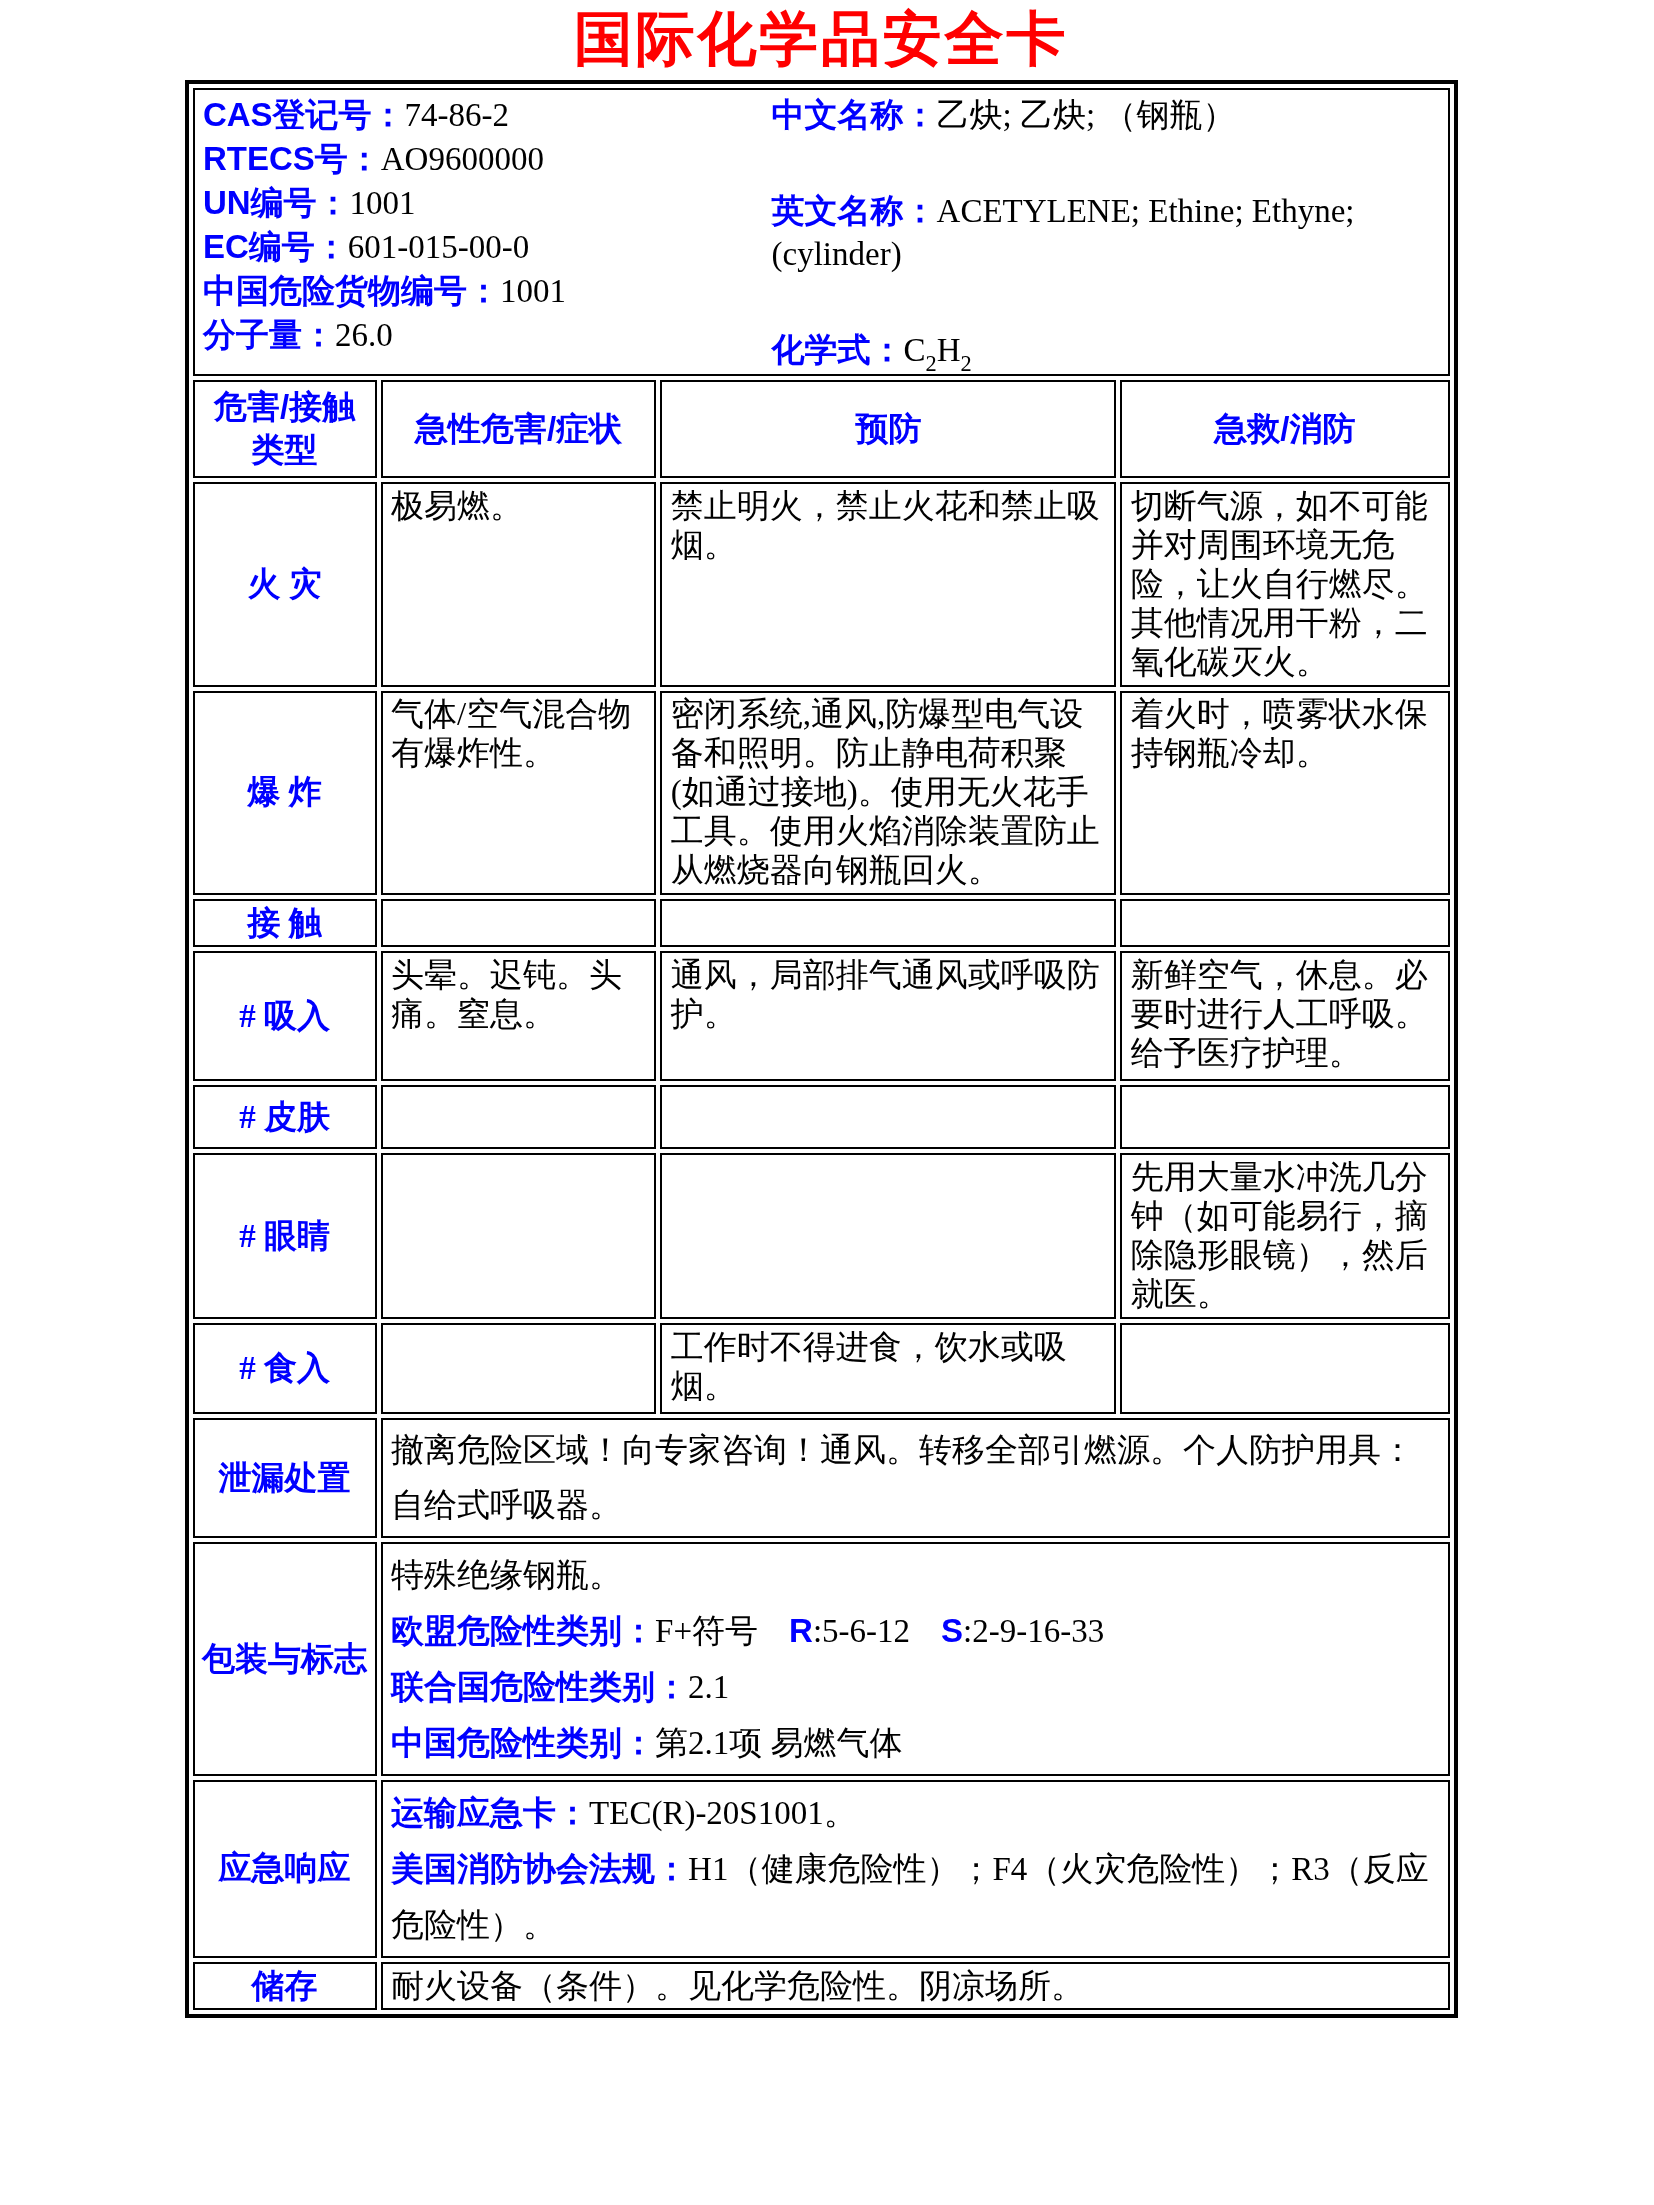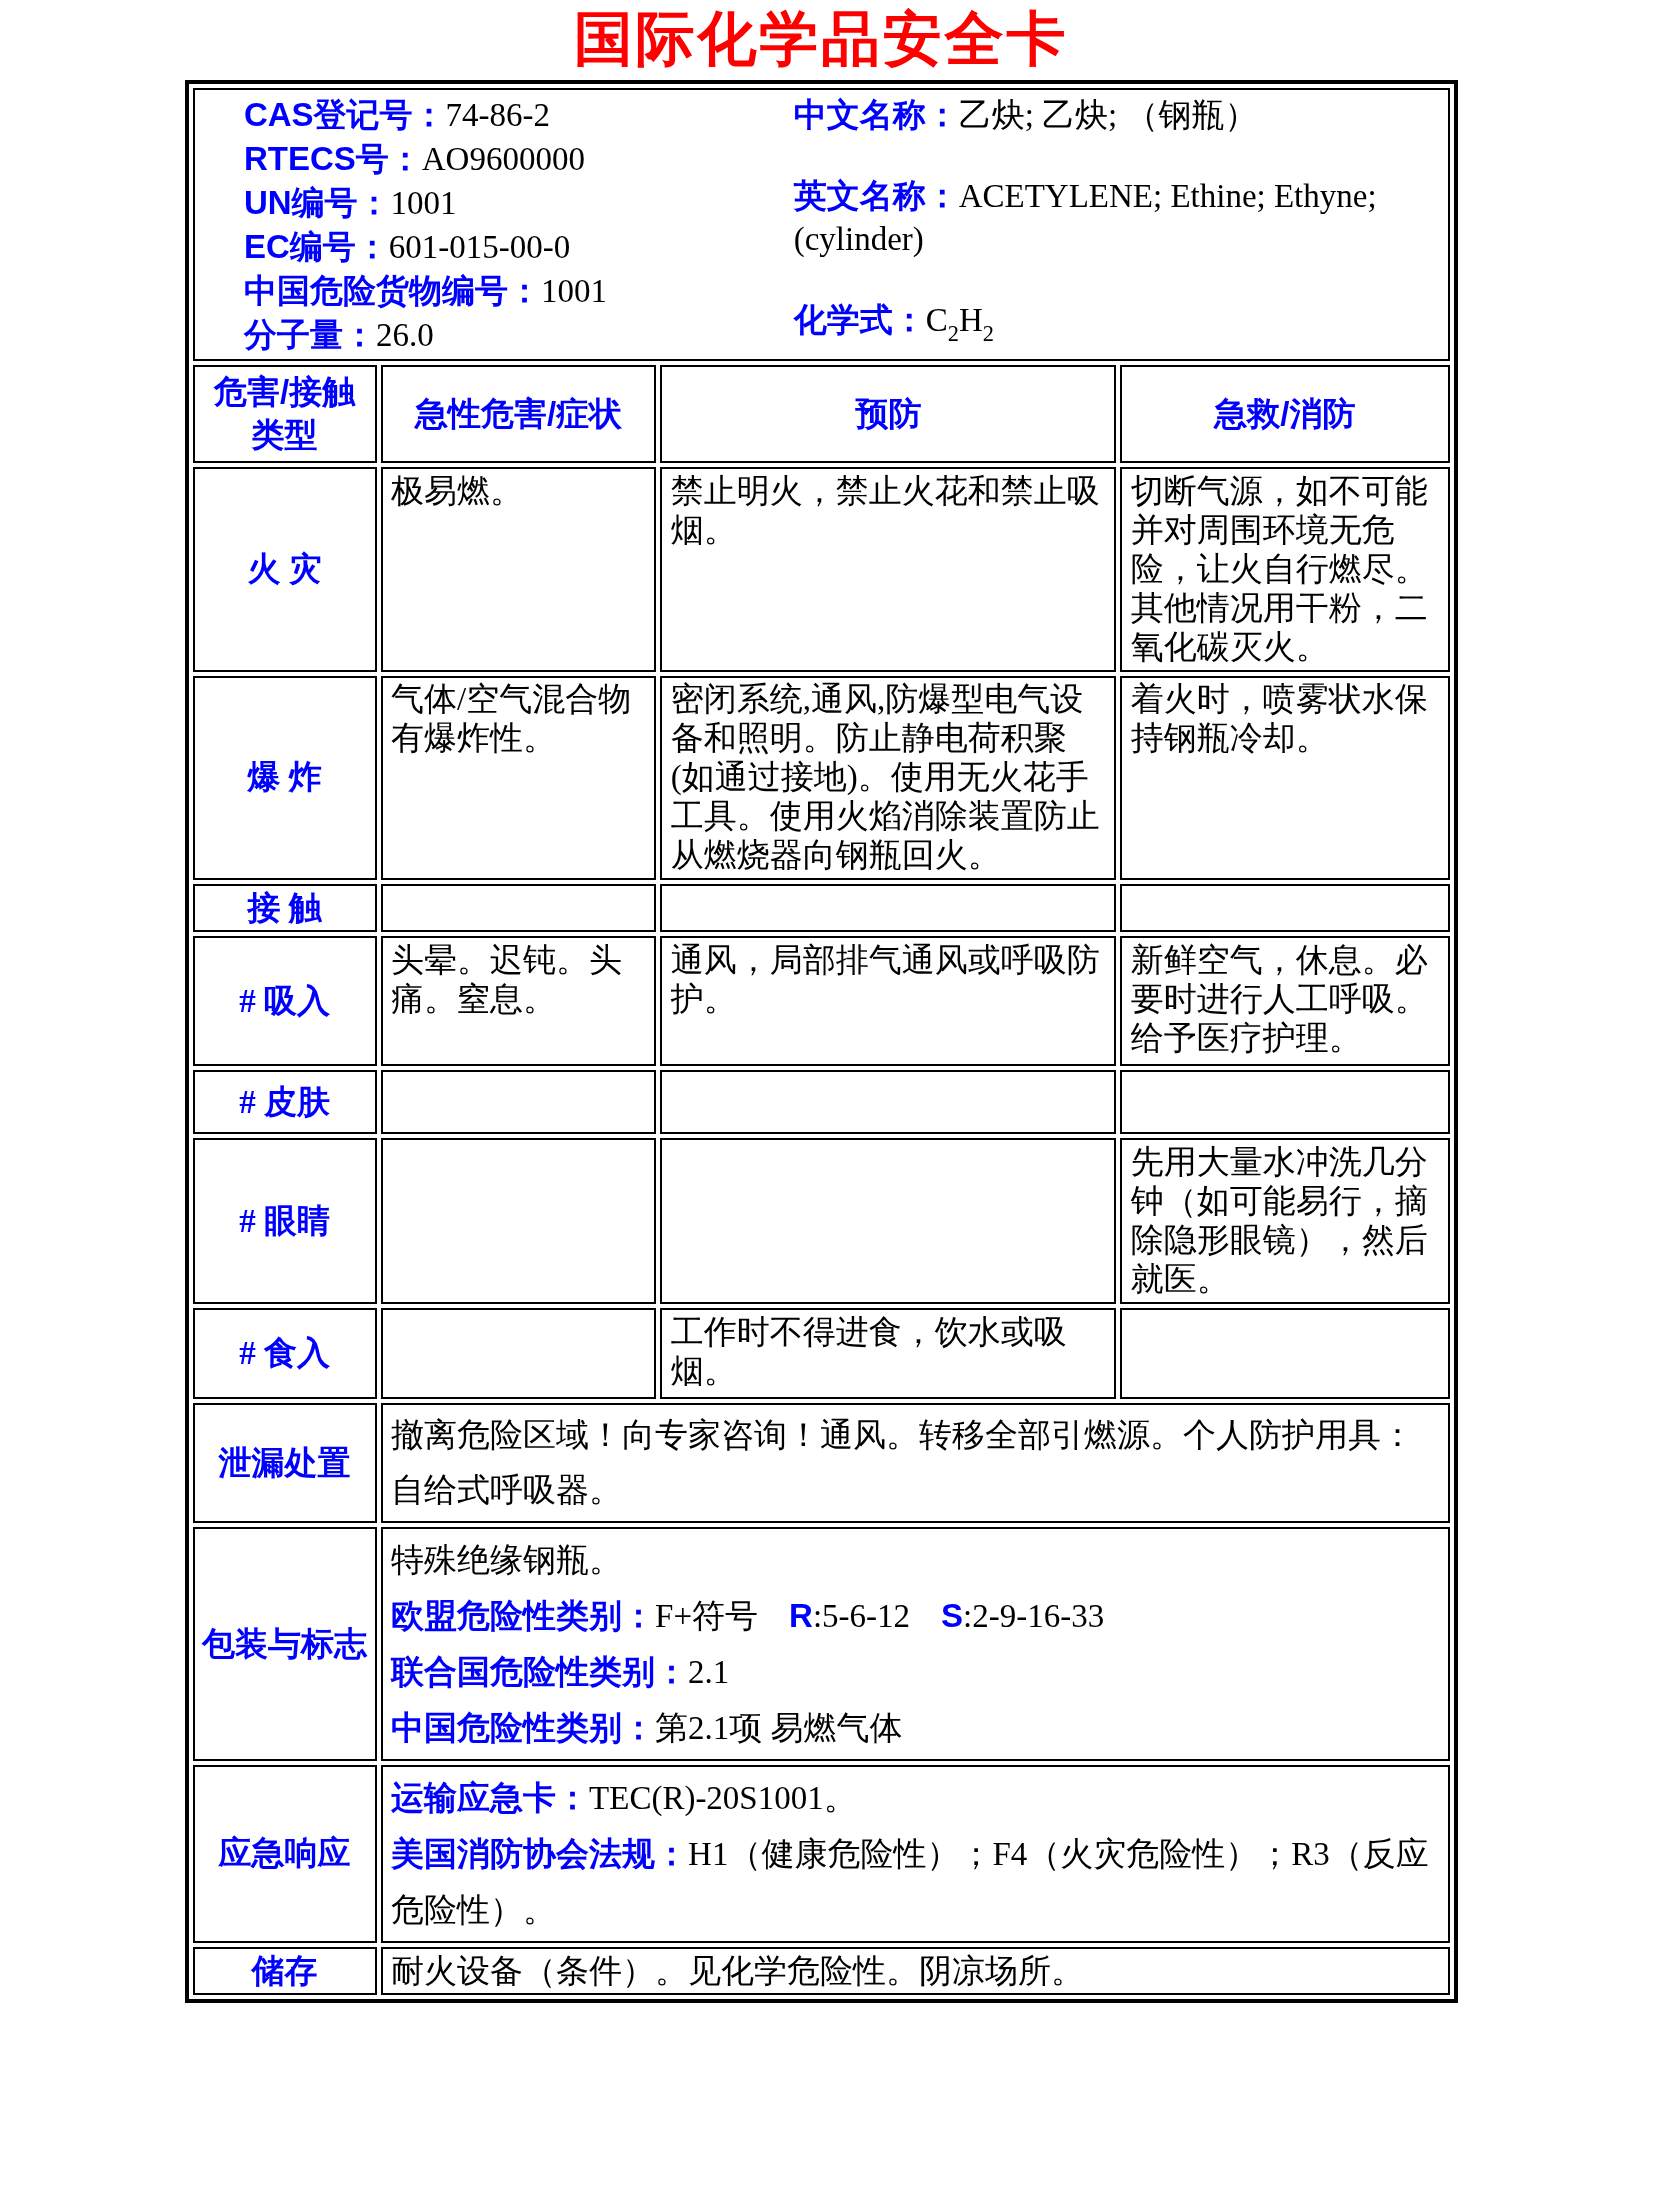--- a/index.html
+++ b/index.html
@@ -80,25 +80,25 @@
   tr.r-eyes td { height: 156px; margin-top: 44px; }
   tr.r-ing td { height: 91px; }
   tr.r-spill td { height: 105px; }
   tr.r-pack td { height: 197px; }
   tr.r-emer td { height: 148px; }
   tr.r-stor td { height: 45px; }
   .id-flex {
     display: flex;
     height: 100%;
   }
-  .id-left { width: 46%; margin-left: 41px; }
+  .id-left { width: 46%; }
   .id-right { width: 54%; }
   .id-line { line-height: 43px; white-space: nowrap; }
   .id-line-wrap { line-height: 43px; }
-  .mt-gap { margin-top: 37px; }
+  .mt-gap { margin-top: 52px; }
   sub.fsub {
     font-size: 22.4px;
     vertical-align: -9.8px;
     line-height: 0;
   }
   .loose { line-height: 1.68; }
   .packline { line-height: 56px; white-space: nowrap; }
   .gapL { display: inline-block; width: 31px; }
   td.vmid { vertical-align: middle; }
 </style>

